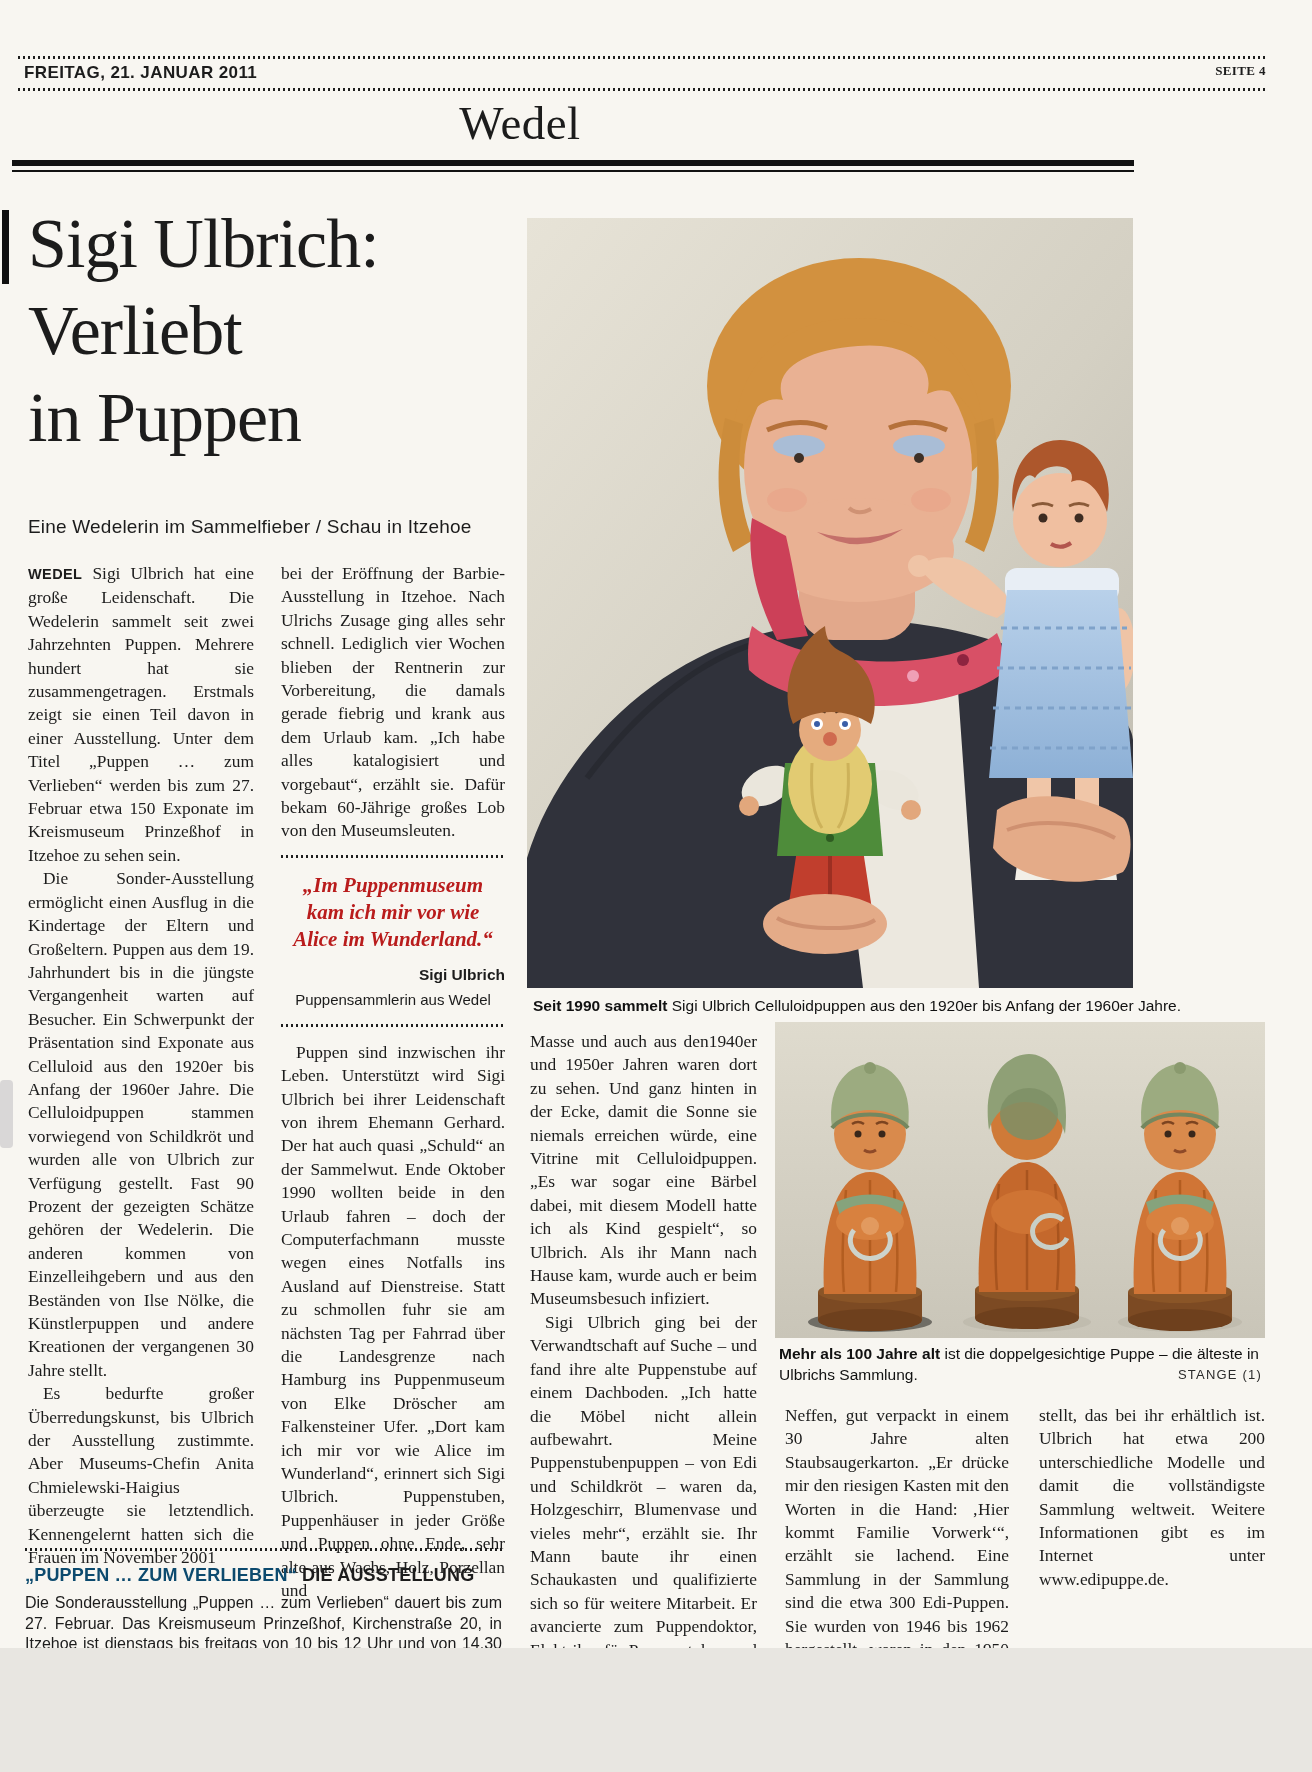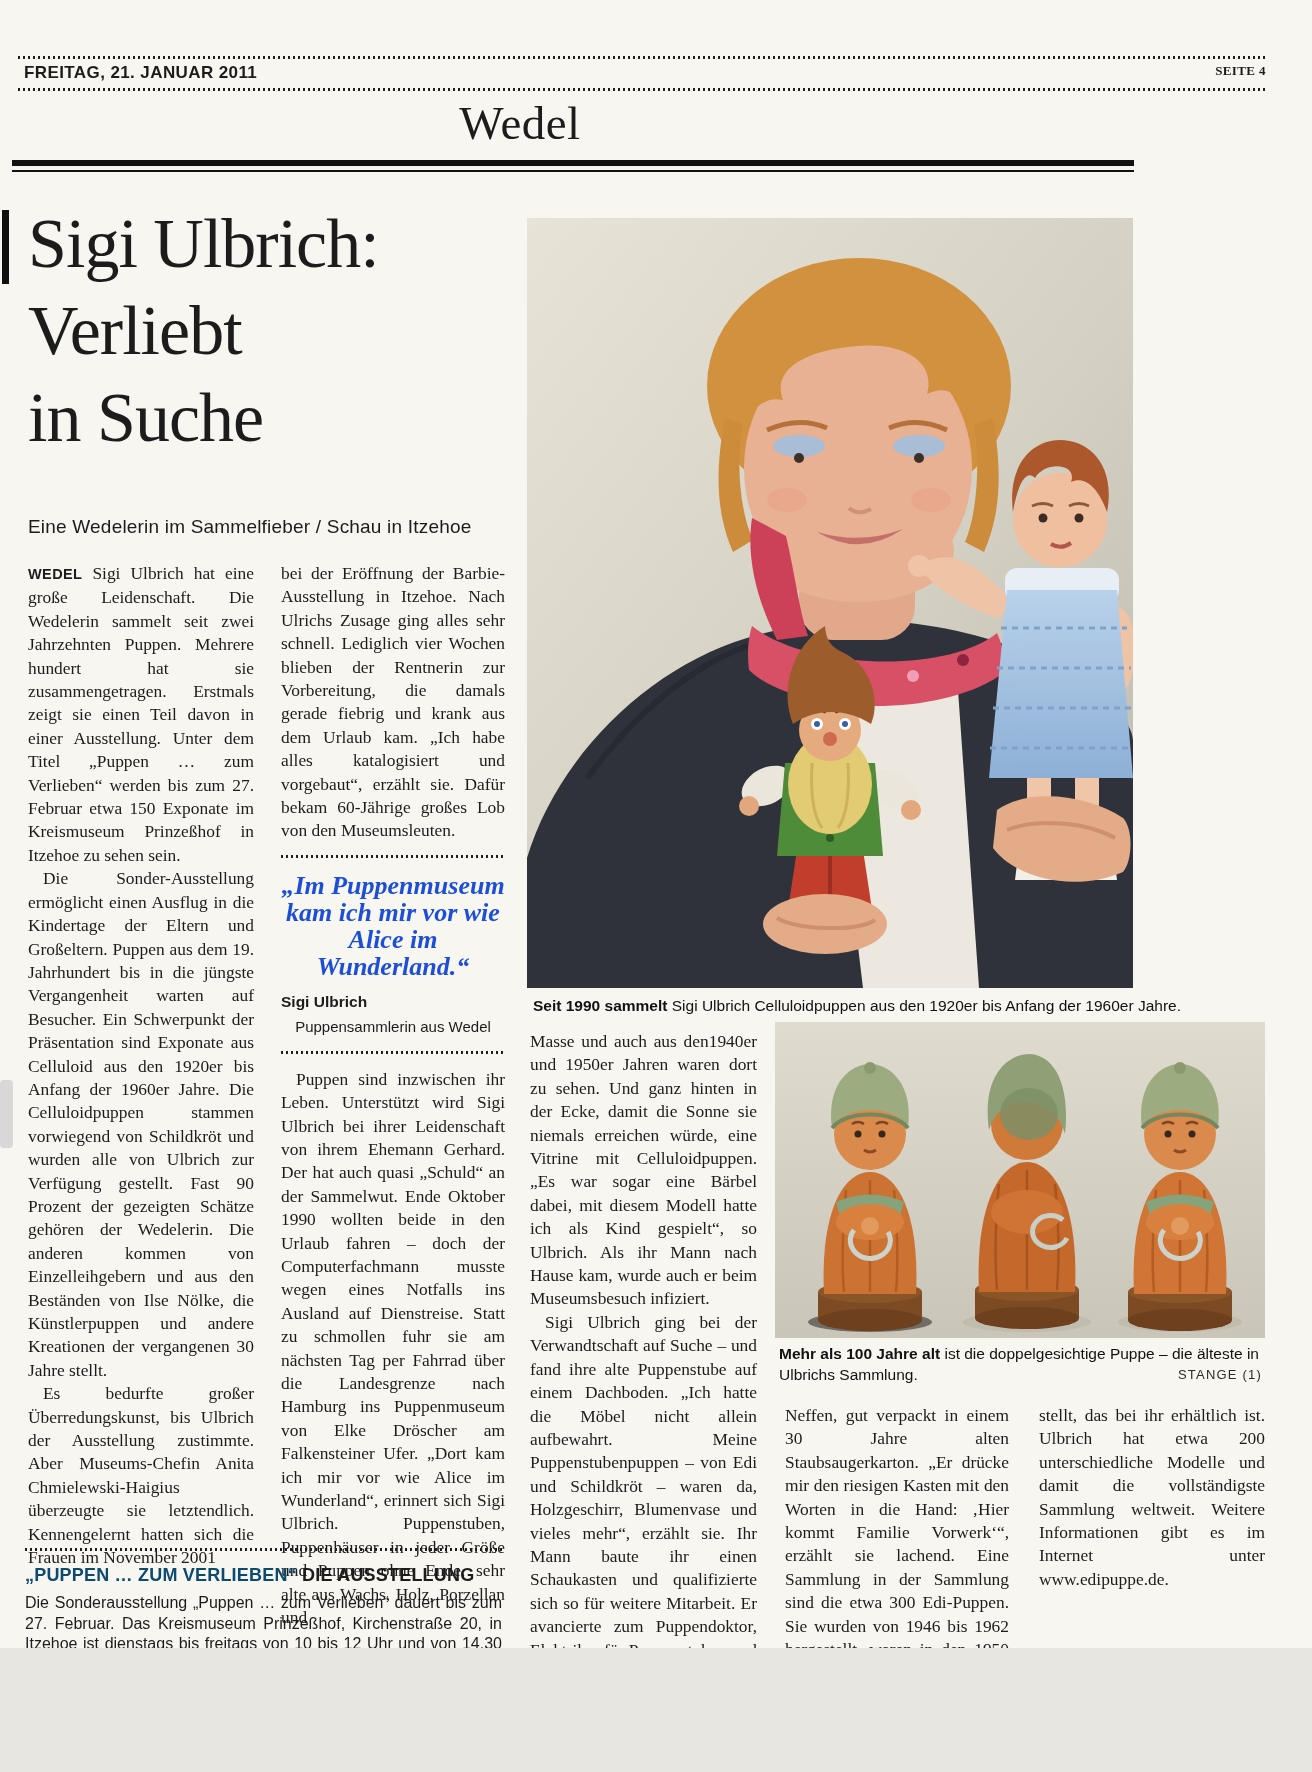--- a/index.html
+++ b/index.html
@@ -34,23 +34,23 @@
   .col1{left:28px;top:562px;width:226px;}
   .col2{left:281px;top:562px;width:224px;}
   .col3{left:530px;top:1030px;width:227px;}
   .col4{left:785px;top:1404px;width:224px;}
   .col5{left:1039px;top:1404px;width:226px;}
   .lead-in{font-family:"Liberation Sans",sans-serif;font-weight:700;font-size:14.5px;letter-spacing:.4px;}
   .author-sig{font-style:italic;}
 
   
   .dotrule.inset{margin:12px 0 14px 0;}
-  .pullquote{color:#1d4ed8;font-size:26px;line-height:27px;font-style:italic;font-weight:700;
+  .pullquote{color:#b91c1c;font-size:21px;line-height:27px;font-style:italic;font-weight:700;
              text-align:center;white-space:pre-line;margin:4px 0 10px 0;}
-  .quote-name{font-family:"Liberation Sans",sans-serif;font-weight:700;font-size:15.5px;text-align:left;margin-top:6px;}
+  .quote-name{font-family:"Liberation Sans",sans-serif;font-weight:700;font-size:15.5px;text-align:right;margin-top:6px;}
   .quote-role{font-family:"Liberation Sans",sans-serif;font-size:15px;text-align:center;margin-top:2px;}
 
   
   .photo{position:absolute;overflow:hidden;}
   .photo-main{left:527px;top:218px;width:606px;height:770px;}
   .photo-dolls{left:775px;top:1022px;width:490px;height:316px;}
   .caption{position:absolute;font-family:"Liberation Sans",sans-serif;font-size:15.5px;line-height:20.5px;color:#111;}
   .cap1{left:533px;top:996px;width:716px;}
   .cap2{left:779px;top:1344px;width:486px;}
   .capb{font-weight:700;text-align:center;}
@@ -82,21 +82,21 @@
 
   <div class="dotrule dots-top1"></div>
   <div class="masthead-date">FREITAG, 21. JANUAR 2011</div>
   <div class="masthead-page">SEITE 4</div>
   <div class="dotrule dots-top2"></div>
   <div class="section-title">Wedel</div>
   <div class="dblrule rule-under-section"></div>
 
   <h1 class="headline">Sigi Ulbrich:
 Verliebt
-in Suche</h1>
+in Puppen</h1>
   <div class="subhead">Eine Wedelerin im Sammelfieber / Schau in Itzehoe</div>
 
   <div class="col col1">
     <p><span class="lead-in">WEDEL</span> <span>Sigi Ulbrich hat eine große Leidenschaft. Die Wedelerin sammelt seit zwei Jahrzehnten Puppen. Mehrere hundert hat sie zusammengetragen. Erstmals zeigt sie einen Teil davon in einer Ausstellung. Unter dem Titel „Puppen … zum Verlieben“ werden bis zum 27. Februar etwa 150 Exponate im Kreismuseum Prinzeßhof in Itzehoe zu sehen sein.</span></p>
     <p class="ind">Die Sonder-Ausstellung ermöglicht einen Ausflug in die Kindertage der Eltern und Großeltern. Puppen aus dem 19. Jahrhundert bis in die jüngste Vergangenheit warten auf Besucher. Ein Schwerpunkt der Präsentation sind Exponate aus Celluloid aus den 1920er bis Anfang der 1960er Jahre. Die Celluloidpuppen stammen vorwiegend von Schildkröt und wurden alle von Ulbrich zur Verfügung gestellt. Fast 90 Prozent der gezeigten Schätze gehören der Wedelerin. Die anderen kommen von Einzelleihgebern und aus den Beständen von Ilse Nölke, die Künstlerpuppen und andere Kreationen der vergangenen 30 Jahre stellt.</p>
     <p class="ind">Es bedurfte großer Überredungskunst, bis Ulbrich der Ausstellung zustimmte. Aber Museums-Chefin Anita Chmielewski-Haigius überzeugte sie letztendlich. Kennengelernt hatten sich die Frauen im November 2001</p>
   </div>
 
   <div class="col col2">
     <p>bei der Eröffnung der Barbie-Ausstellung in Itzehoe. Nach Ulrichs Zusage ging alles sehr schnell. Lediglich vier Wochen blieben der Rentnerin zur Vorbereitung, die damals gerade fiebrig und krank aus dem Urlaub kam. „Ich habe alles katalogisiert und vorgebaut“, erzählt sie. Dafür bekam 60-Jährige großes Lob von den Museumsleuten.</p>

